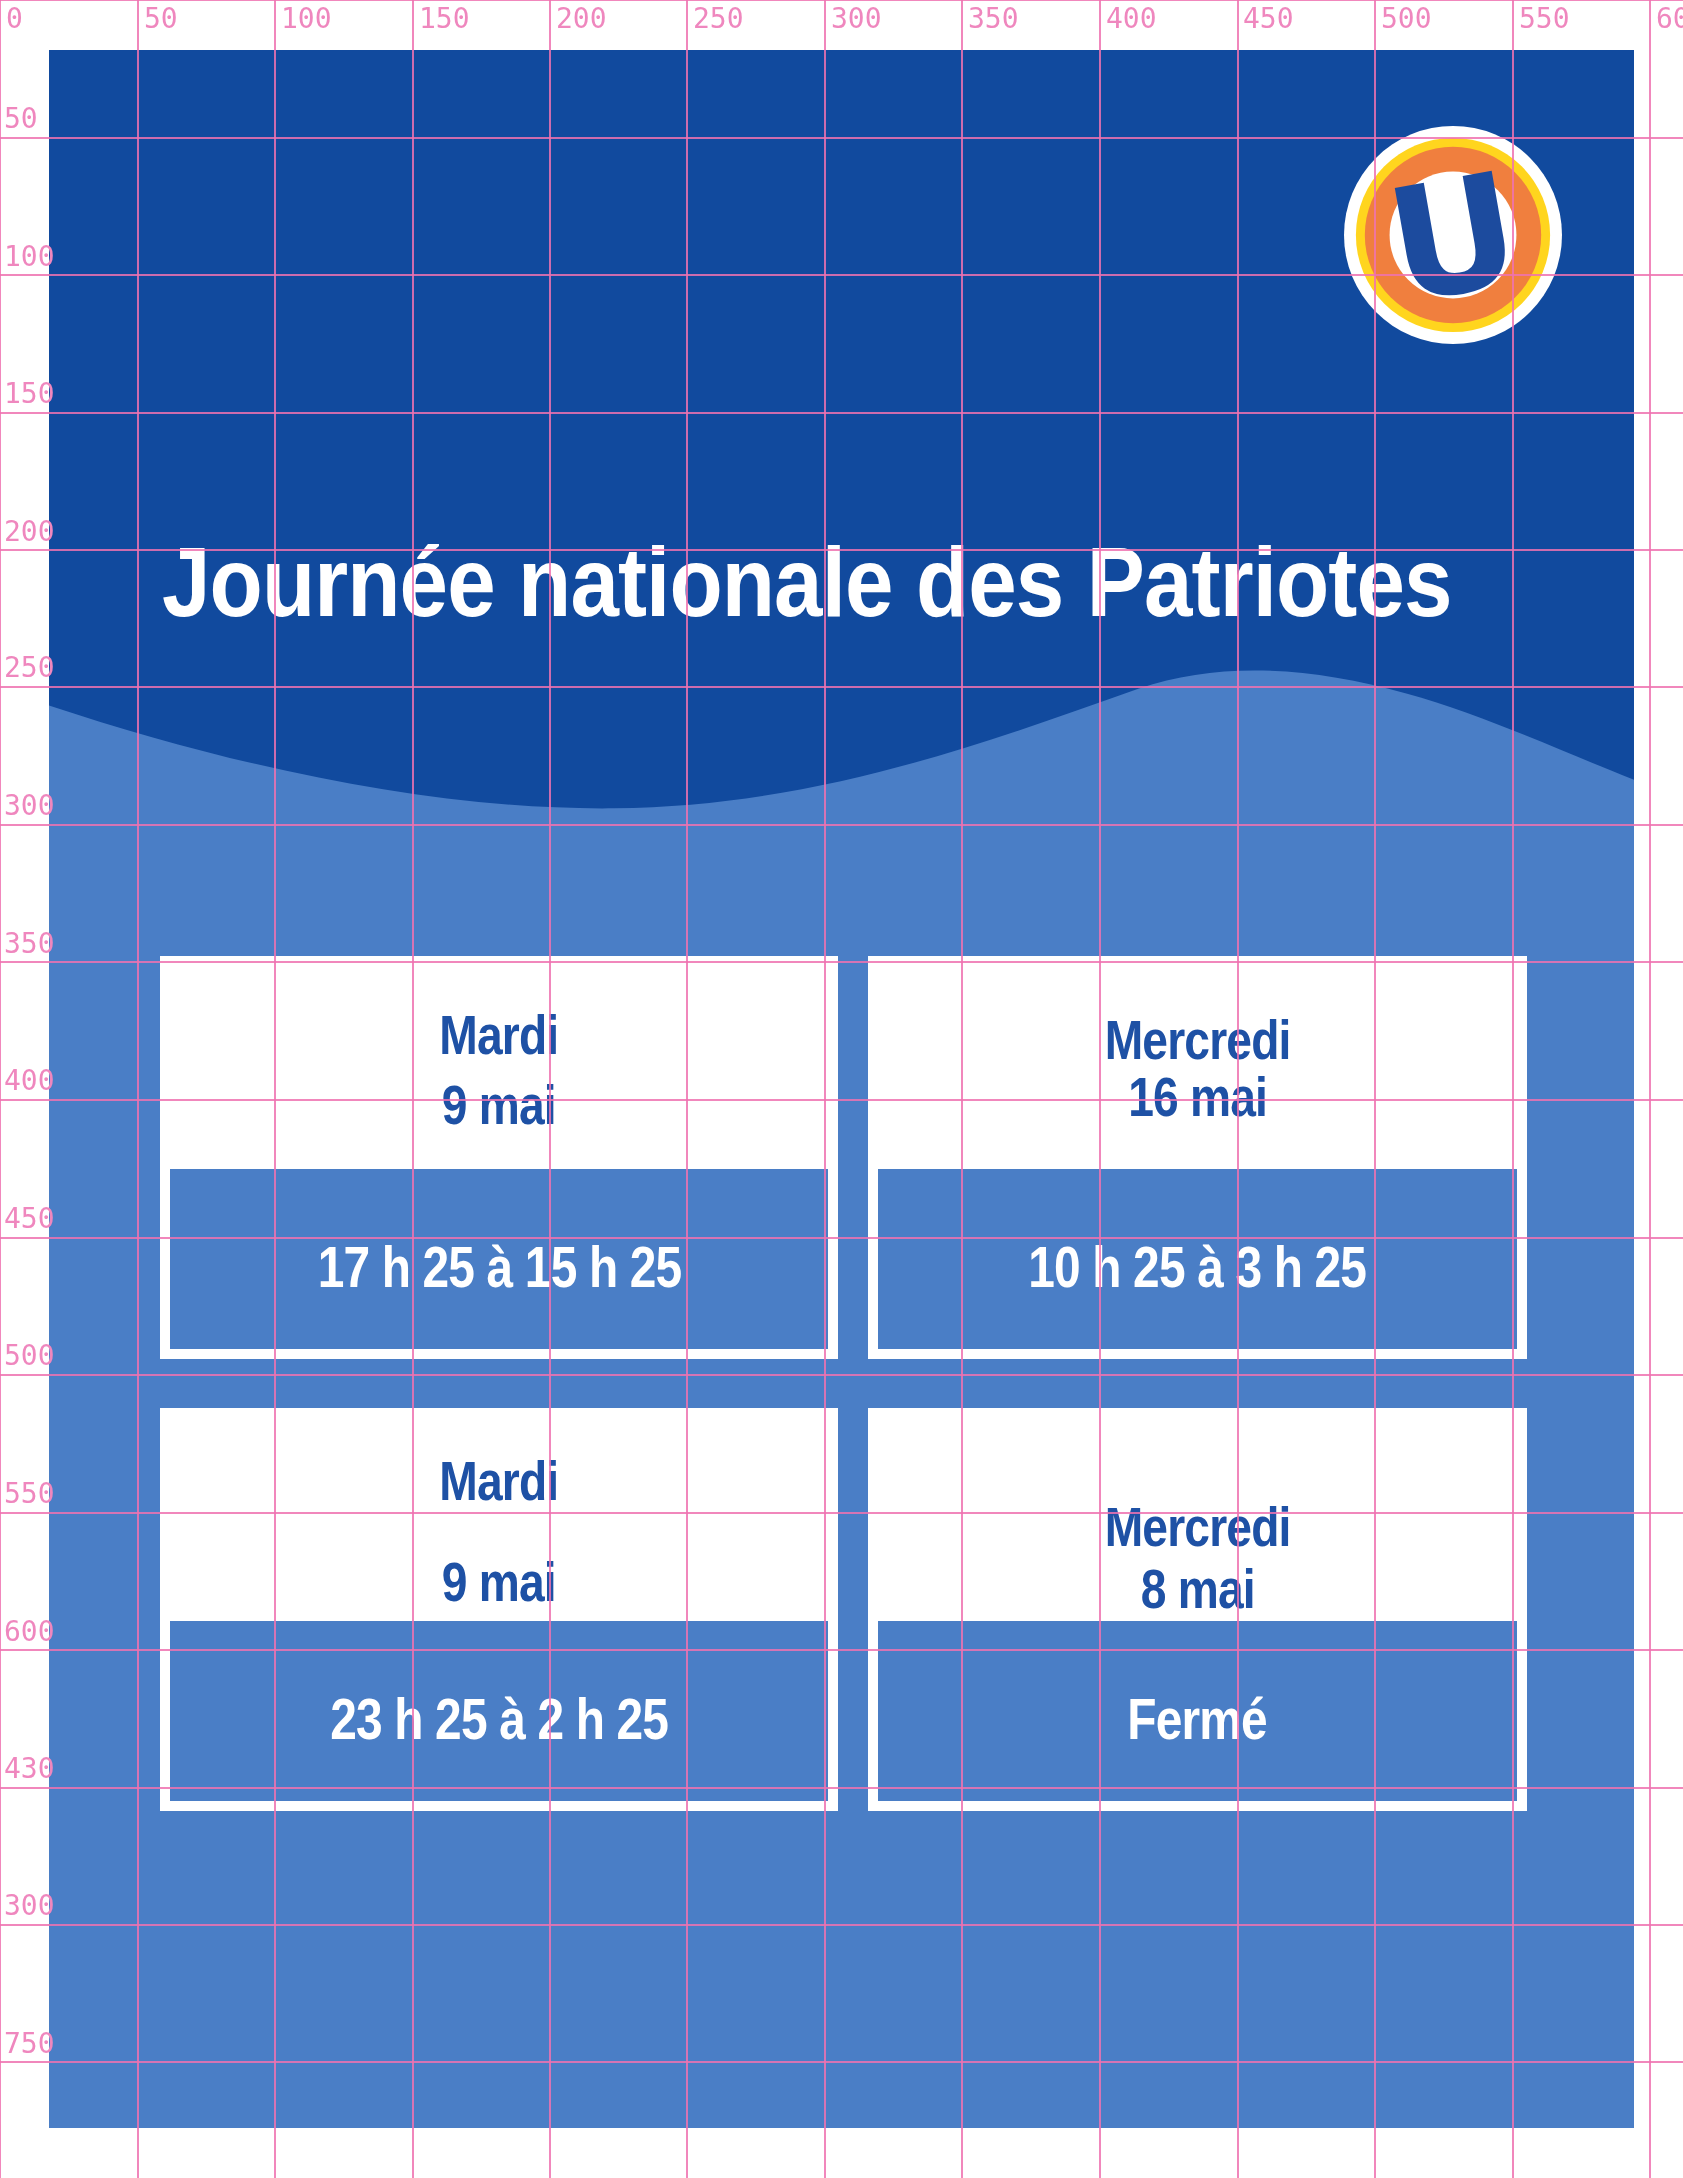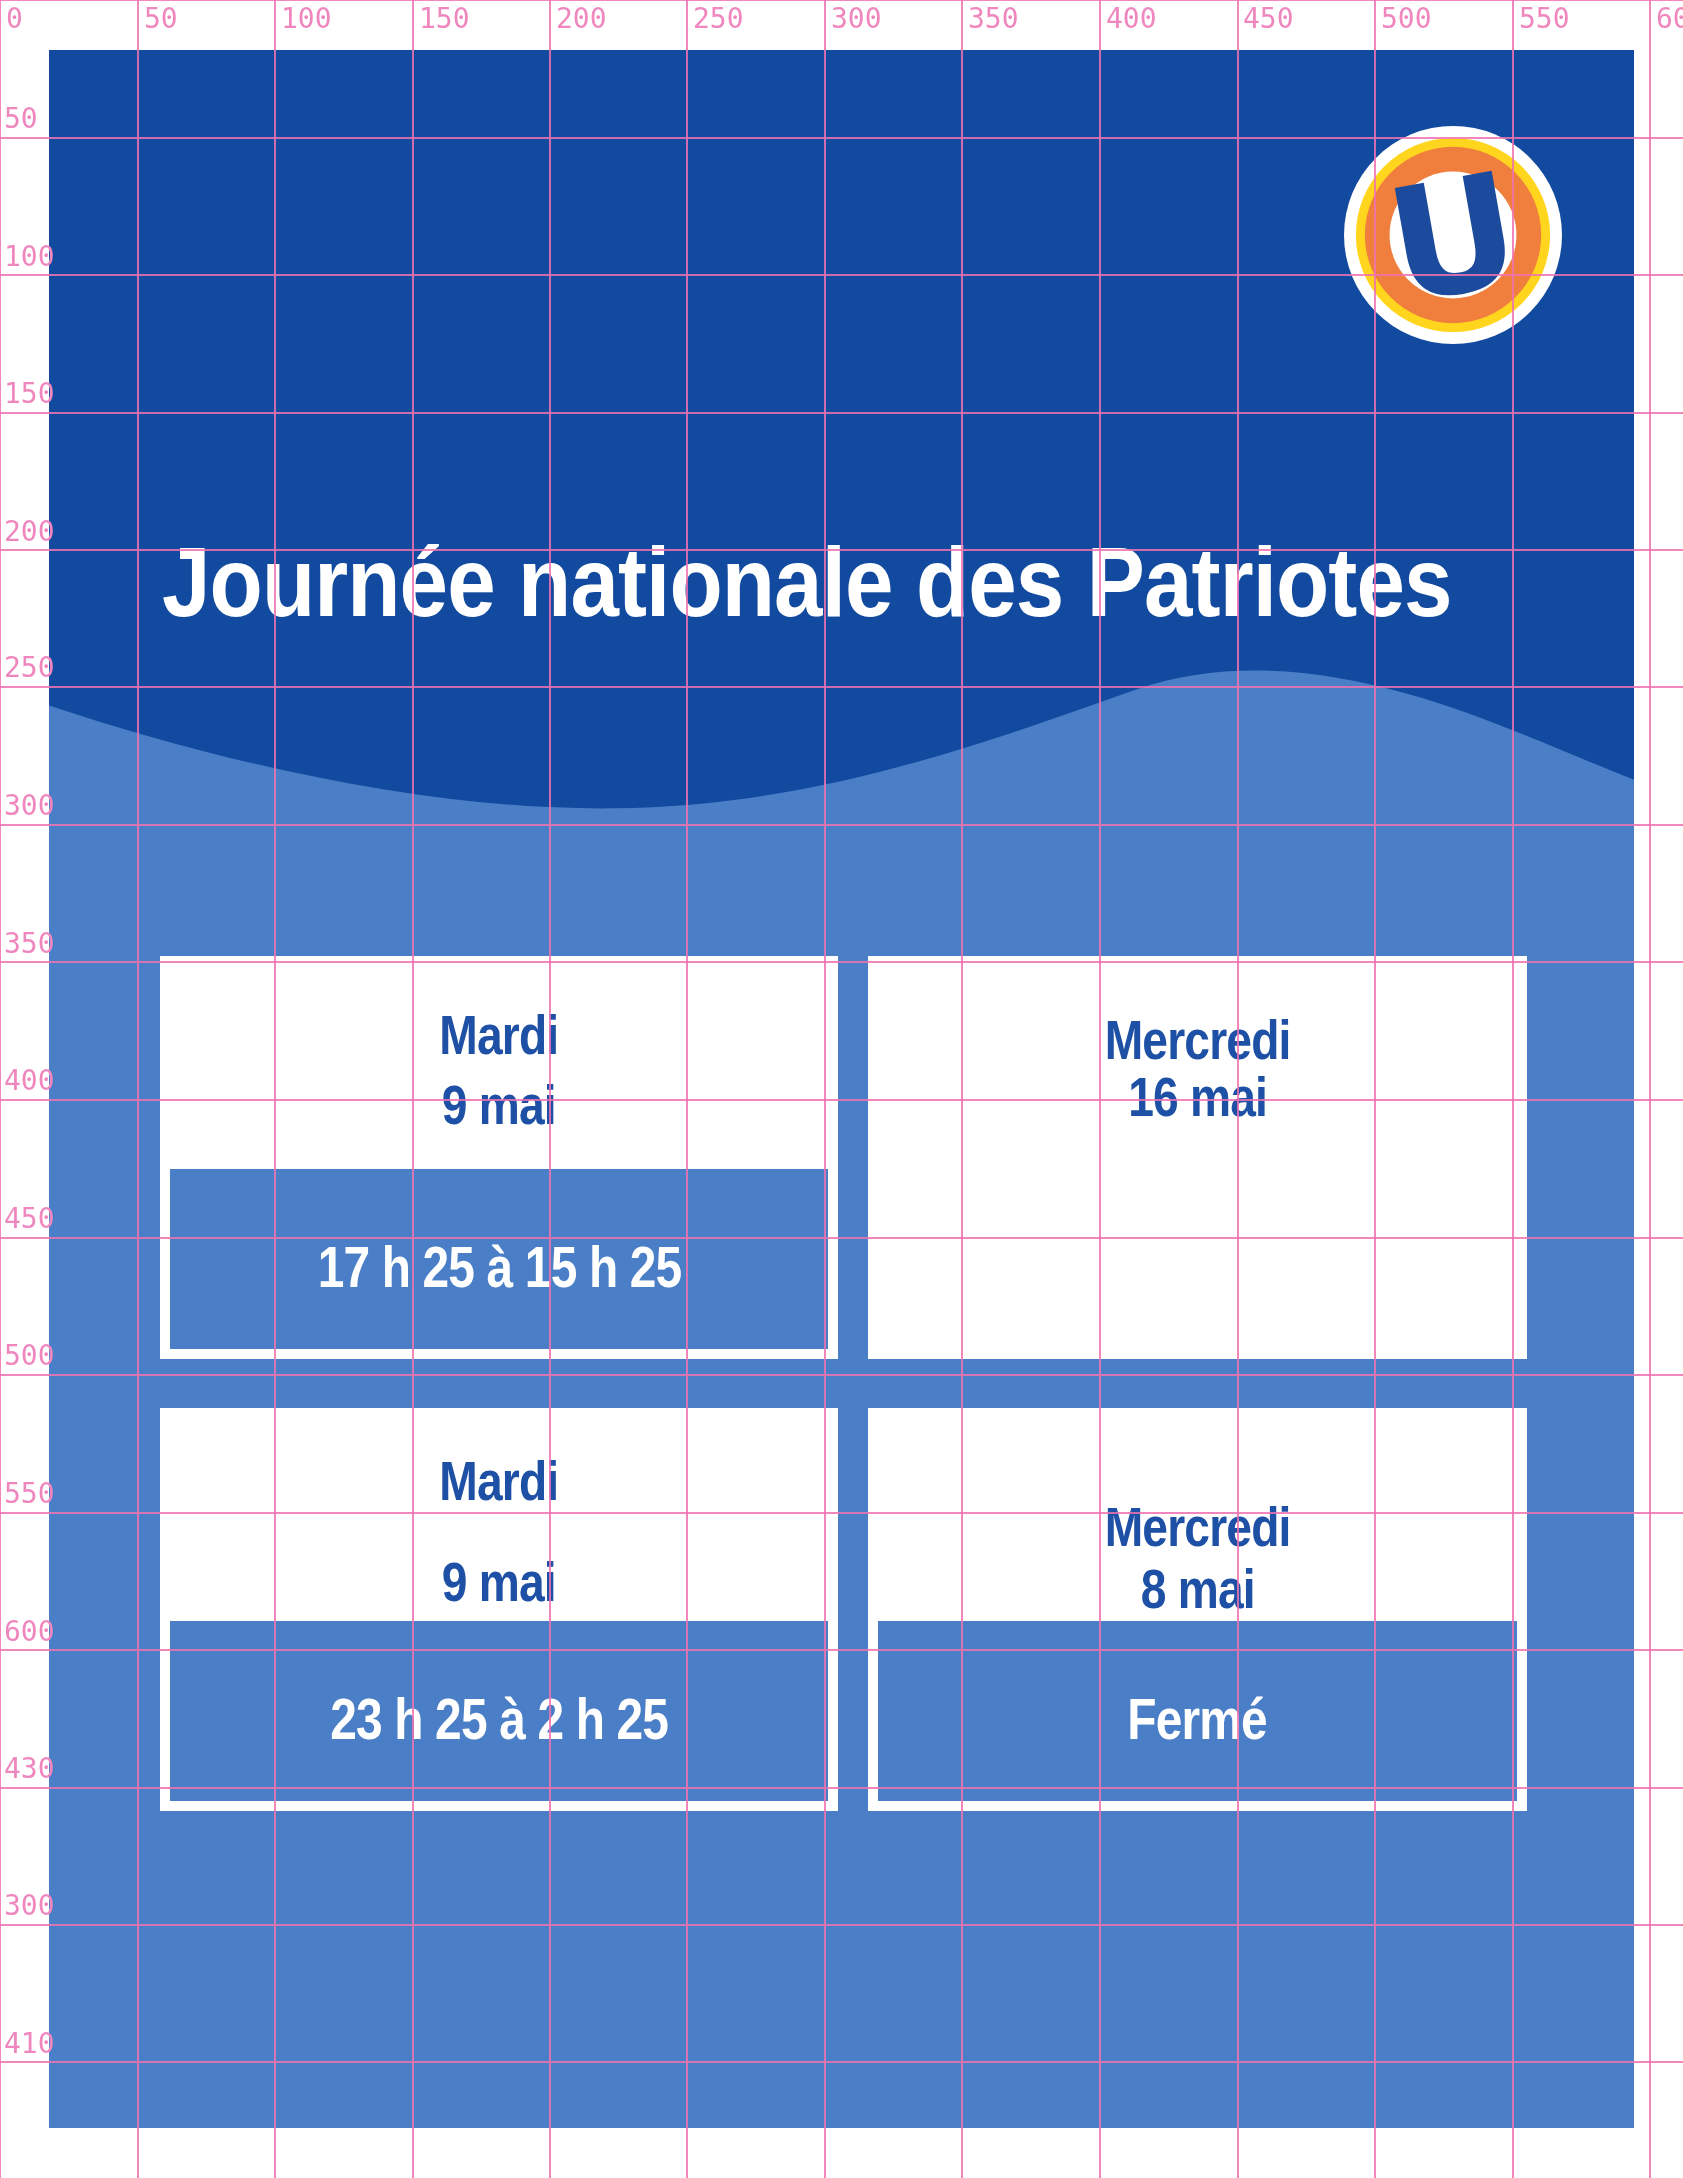--- a/index.html
+++ b/index.html
@@ -88,20 +88,23 @@
     <div class="day"><span>Mardi</span></div>
     <div class="date"><span>9 mai</span></div>
     <div class="body">
       <div class="hours"><span>17 h 25 à 15 h 25</span></div>
     </div>
   </div>
 
   <div class="card c2">
     <div class="day"><span>Mercredi</span></div>
     <div class="date"><span>16 mai</span></div>
+    <div class="body">
+      <div class="hours"><span>10 h 25 à 3 h 25</span></div>
+    </div>
   </div>
 
   <div class="card c3">
     <div class="day"><span>Mardi</span></div>
     <div class="date"><span>9 mai</span></div>
     <div class="body">
       <div class="hours"><span>23 h 25 à 2 h 25</span></div>
     </div>
   </div>
 
@@ -165,15 +168,15 @@
     <div class="rlabel" style="left: 4px; top: 1341px;">500</div>
     <div class="hline" style="top: 1512px;"></div>
     <div class="rlabel" style="left: 4px; top: 1479px;">550</div>
     <div class="hline" style="top: 1649px;"></div>
     <div class="rlabel" style="left: 4px; top: 1617px;">600</div>
     <div class="hline" style="top: 1787px;"></div>
     <div class="rlabel" style="left: 4px; top: 1754px;">430</div>
     <div class="hline" style="top: 1924px;"></div>
     <div class="rlabel" style="left: 4px; top: 1891px;">300</div>
     <div class="hline" style="top: 2061px;"></div>
-    <div class="rlabel" style="left: 4px; top: 2029px;">410</div>
+    <div class="rlabel" style="left: 4px; top: 2029px;">750</div>
   </div>
 
 
 </body></html>

